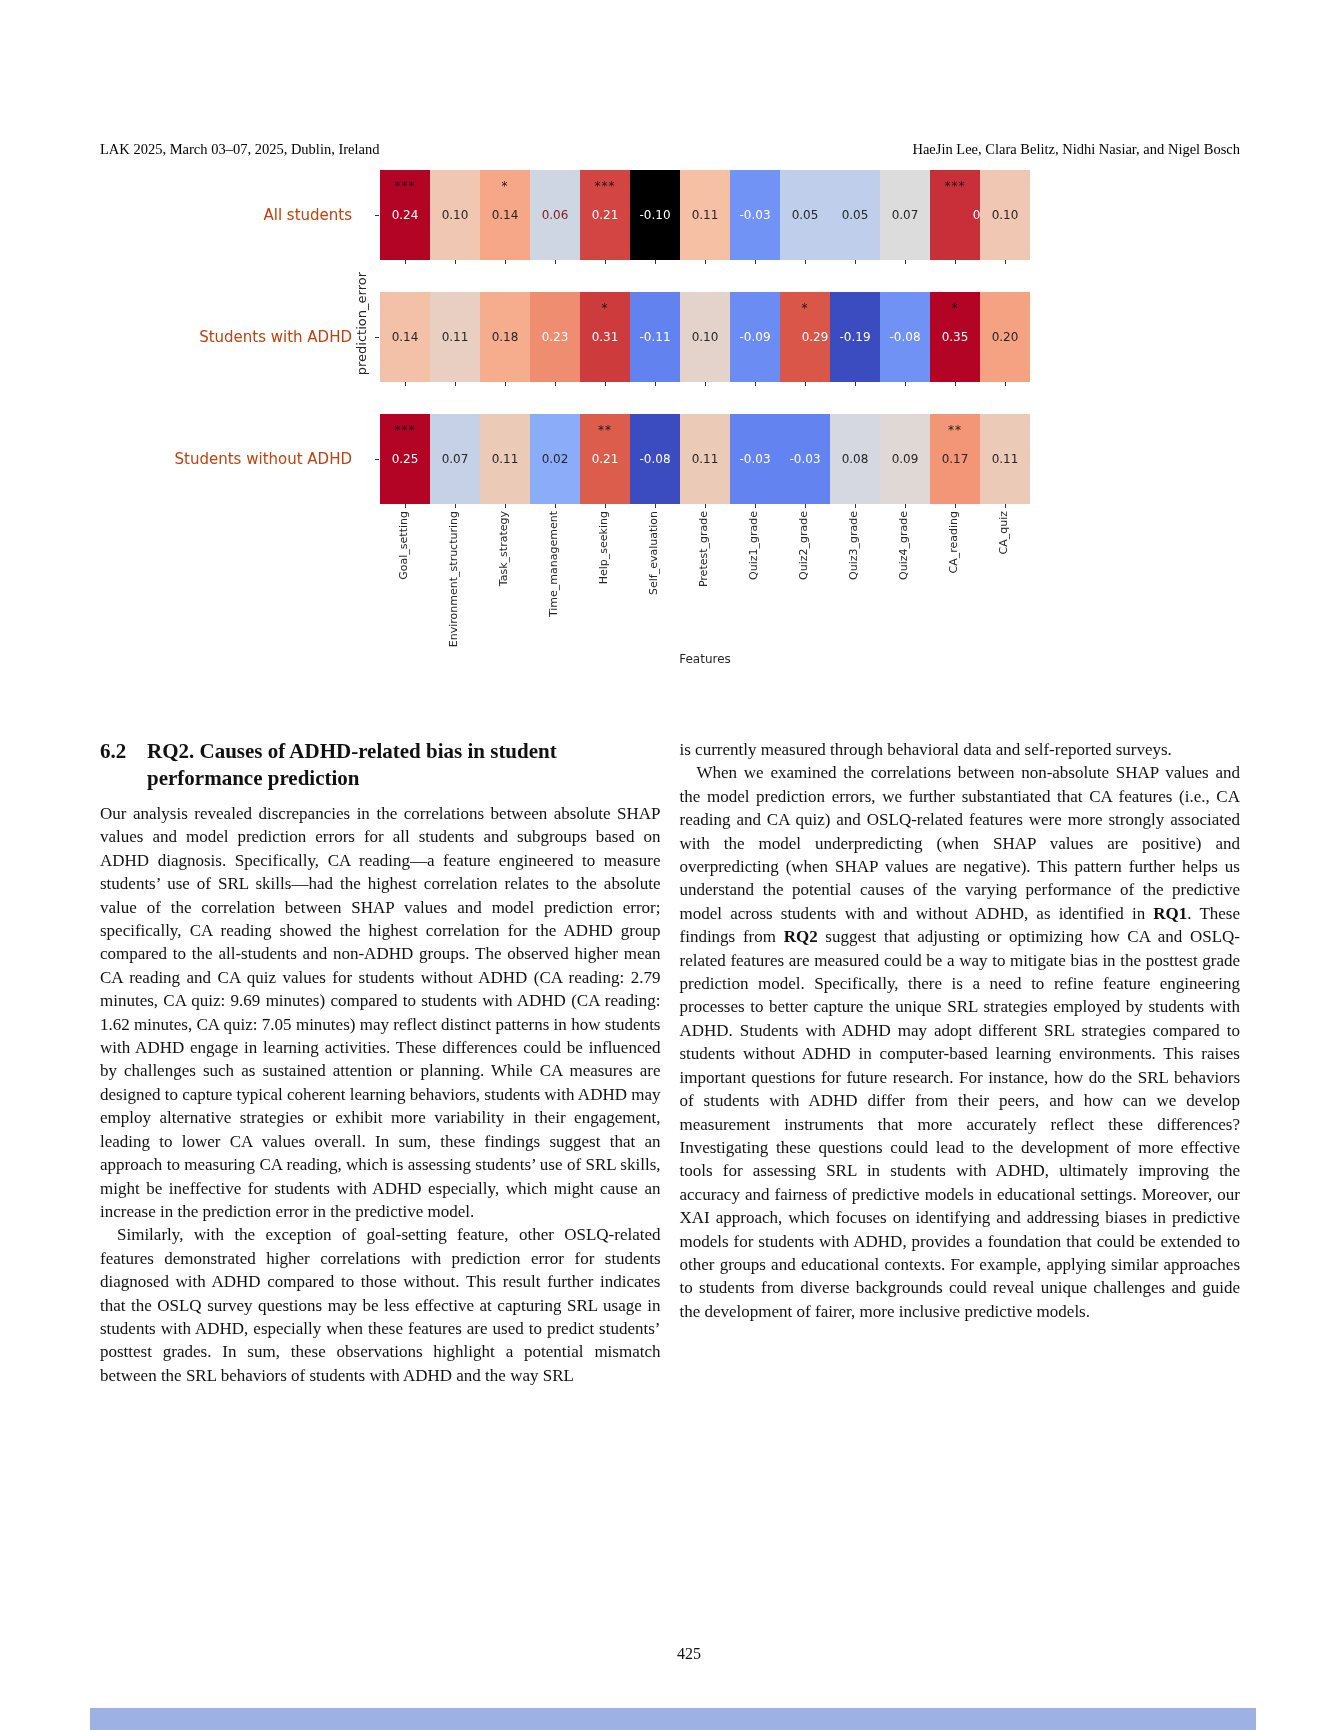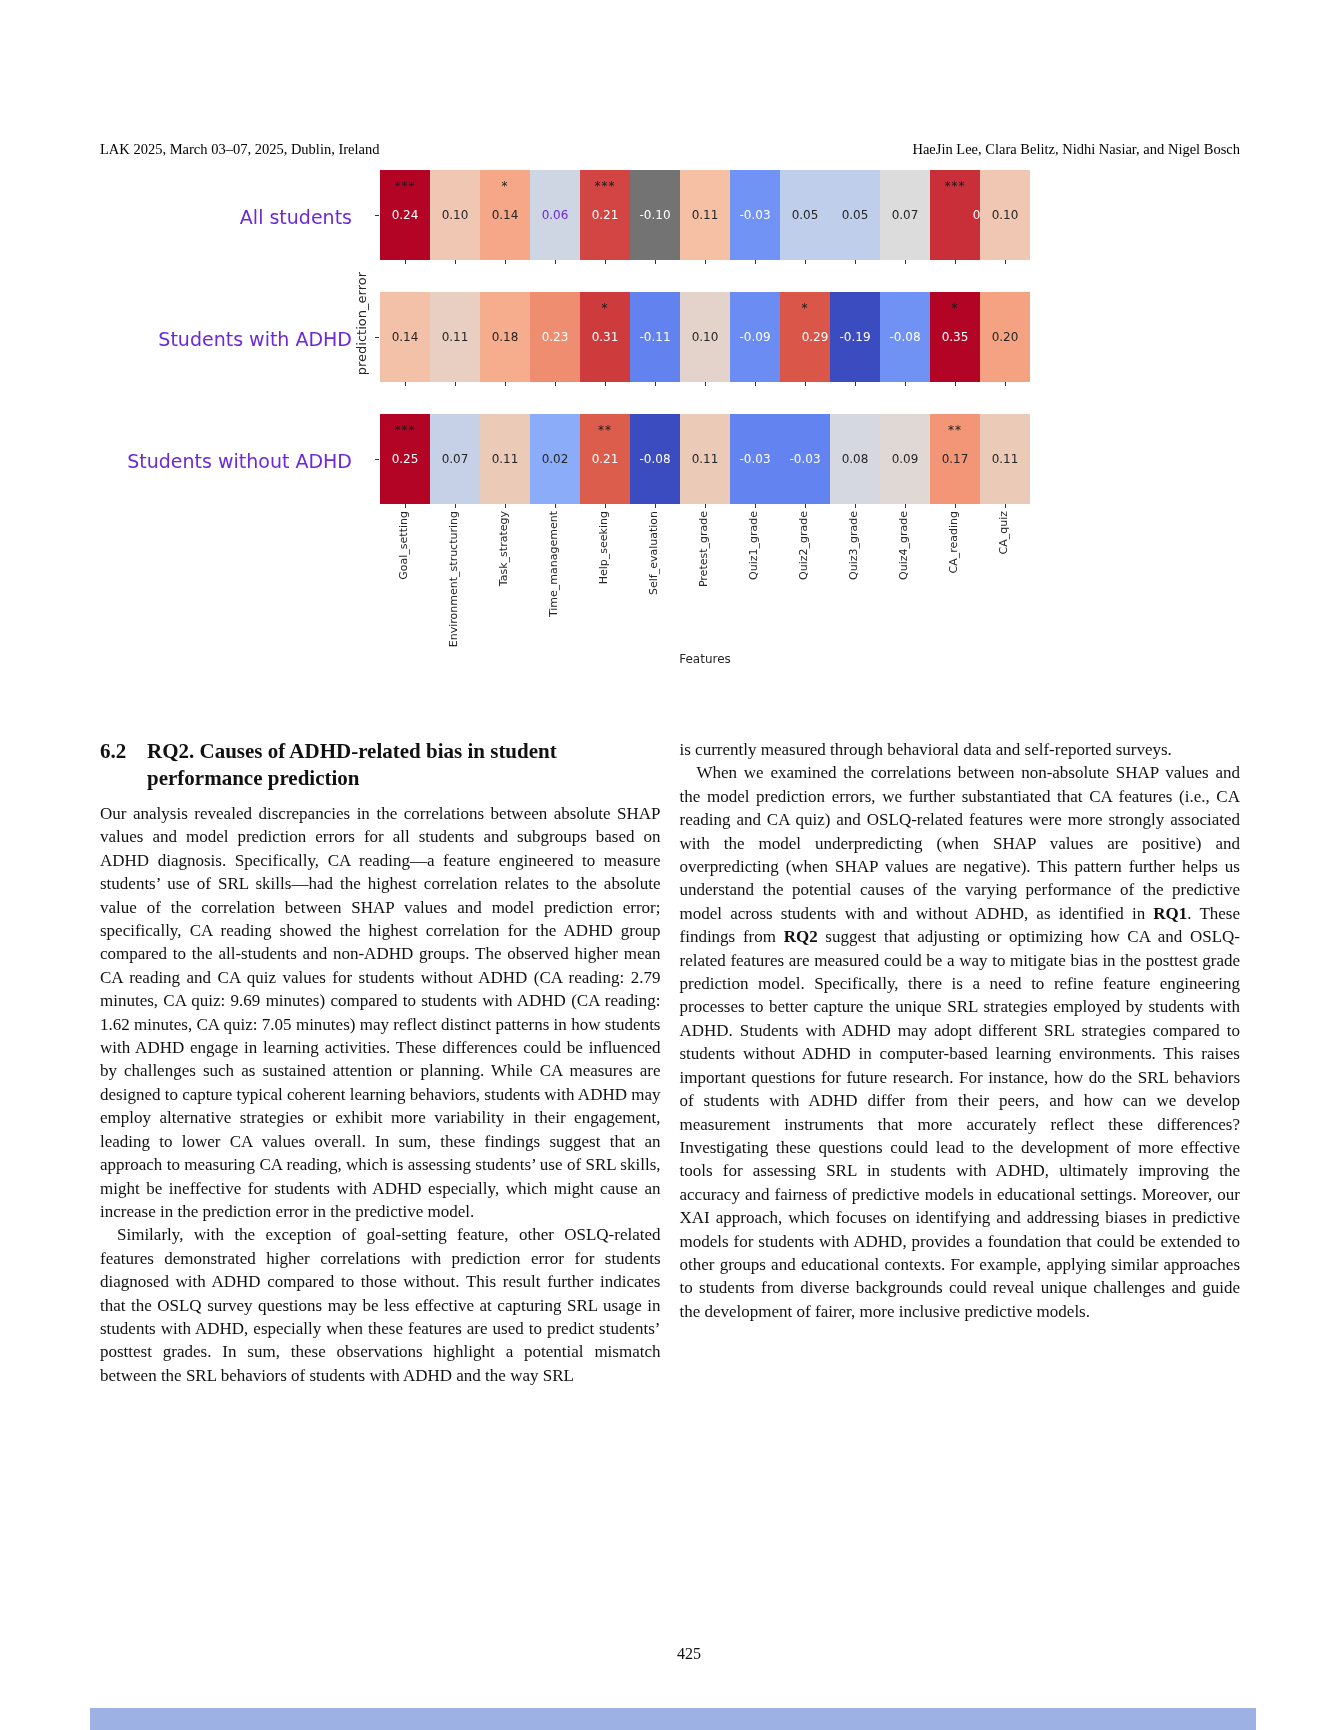--- a/index.html
+++ b/index.html
@@ -9,21 +9,21 @@
   .running-header{position:absolute;top:141px;left:100px;width:1140px;display:flex;
         justify-content:space-between;font-size:14.5px;color:#000;}
   
   .figure-layer{position:absolute;left:0;top:0;width:1338px;height:700px;}
   .hm-cell{position:absolute;}
   .hm-val{position:absolute;left:0;top:50%;transform:translateY(-50%);width:100%;
         text-align:center;font-family:"DejaVu Sans",sans-serif;font-size:12px;}
   .hm-sig{position:absolute;left:0;top:9px;width:100%;text-align:center;
         font-family:"DejaVu Sans",sans-serif;font-size:12px;color:#1a1a1a;letter-spacing:1px;}
   .hm-rowlabel{position:absolute;width:240px;text-align:right;
-        font-family:"DejaVu Sans",sans-serif;font-size:19px;color:#6d28d9;}
+        font-family:"DejaVu Sans",sans-serif;font-size:15px;color:#c2410c;}
   .hm-tick{position:absolute;width:1px;height:4px;background:#333;}
   .hm-ytick{position:absolute;width:4px;height:1px;background:#333;}
   .hm-xlab{position:absolute;writing-mode:vertical-lr;transform:rotate(180deg);
         font-family:"DejaVu Sans",sans-serif;font-size:11px;color:#262626;white-space:nowrap;}
   .hm-ylabel{position:absolute;writing-mode:vertical-lr;transform:rotate(180deg);
         font-family:"DejaVu Sans",sans-serif;font-size:13px;color:#262626;}
   .hm-features{position:absolute;text-align:center;font-family:"DejaVu Sans",sans-serif;
         font-size:12px;color:#262626;}
   
   .caption{position:absolute;top:684px;left:100px;width:1140px;text-align:center;
@@ -65,29 +65,29 @@
       <div class="hm-cell" style="left: 430px; top: 170px; width: 50px; height: 90px; background: rgb(239, 199, 178);">
         <div class="hm-val" style="color: rgb(38, 38, 38);">0.10</div>
       </div>
       <div class="hm-tick" style="left: 455px; top: 260px;"></div>
       <div class="hm-cell" style="left: 480px; top: 170px; width: 50px; height: 90px; background: rgb(245, 167, 135);">
         <div class="hm-sig">*</div>
         <div class="hm-val" style="color: rgb(38, 38, 38);">0.14</div>
       </div>
       <div class="hm-tick" style="left: 505px; top: 260px;"></div>
       <div class="hm-cell" style="left: 530px; top: 170px; width: 50px; height: 90px; background: rgb(206, 213, 227);">
-        <div class="hm-val" style="color: #6d28d9;">0.06</div>
+        <div class="hm-val" style="color: #7f1d1d;">0.06</div>
       </div>
       <div class="hm-tick" style="left: 555px; top: 260px;"></div>
       <div class="hm-cell" style="left: 580px; top: 170px; width: 50px; height: 90px; background: rgb(210, 69, 66);">
         <div class="hm-sig">***</div>
         <div class="hm-val" style="color: rgb(255, 255, 255);">0.21</div>
       </div>
       <div class="hm-tick" style="left: 605px; top: 260px;"></div>
-      <div class="hm-cell" style="left: 630px; top: 170px; width: 50px; height: 90px; background: #737373;">
+      <div class="hm-cell" style="left: 630px; top: 170px; width: 50px; height: 90px; background: #000000;">
         <div class="hm-val" style="color: rgb(255, 255, 255);">-0.10</div>
       </div>
       <div class="hm-tick" style="left: 655px; top: 260px;"></div>
       <div class="hm-cell" style="left: 680px; top: 170px; width: 50px; height: 90px; background: rgb(245, 192, 164);">
         <div class="hm-val" style="color: rgb(38, 38, 38);">0.11</div>
       </div>
       <div class="hm-tick" style="left: 705px; top: 260px;"></div>
       <div class="hm-cell" style="left: 730px; top: 170px; width: 50px; height: 90px; background: rgb(113, 147, 245);">
         <div class="hm-val" style="color: rgb(255, 255, 255);">-0.03</div>
       </div>

